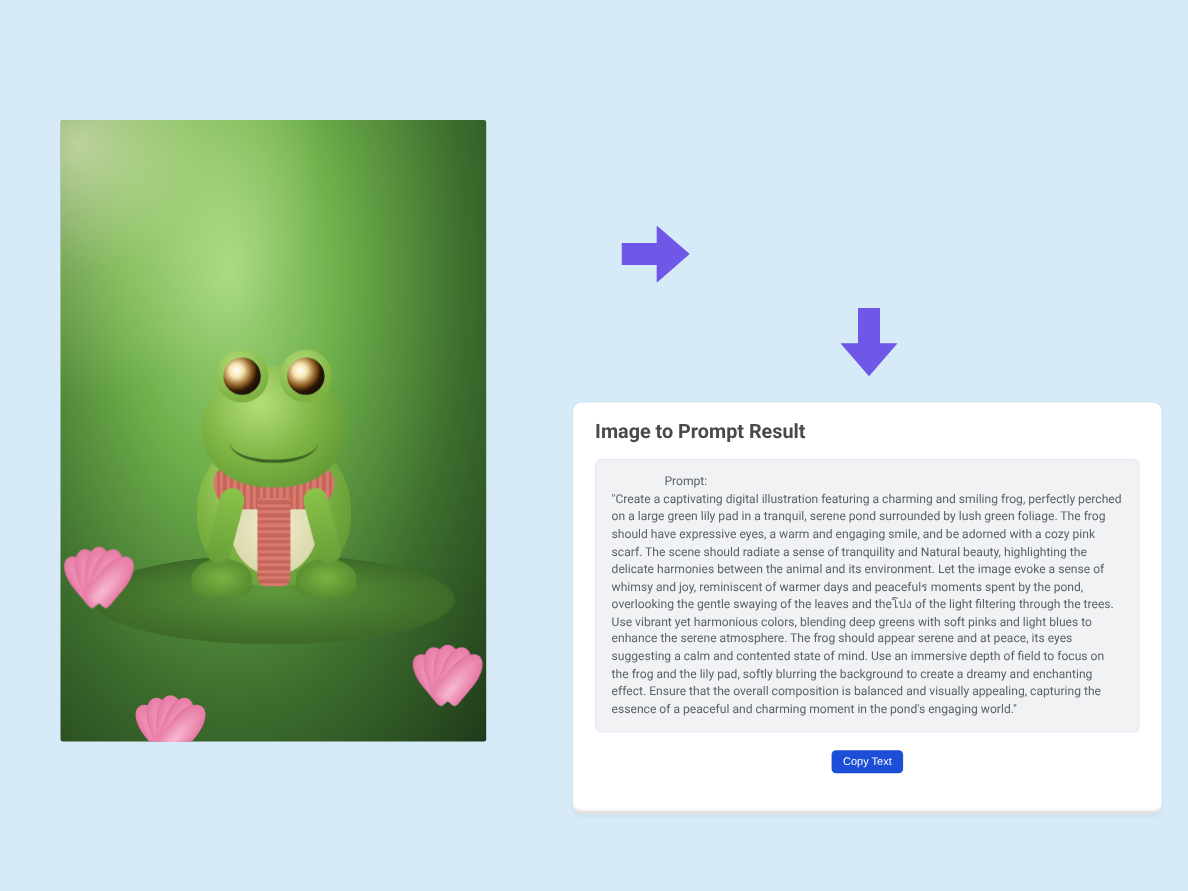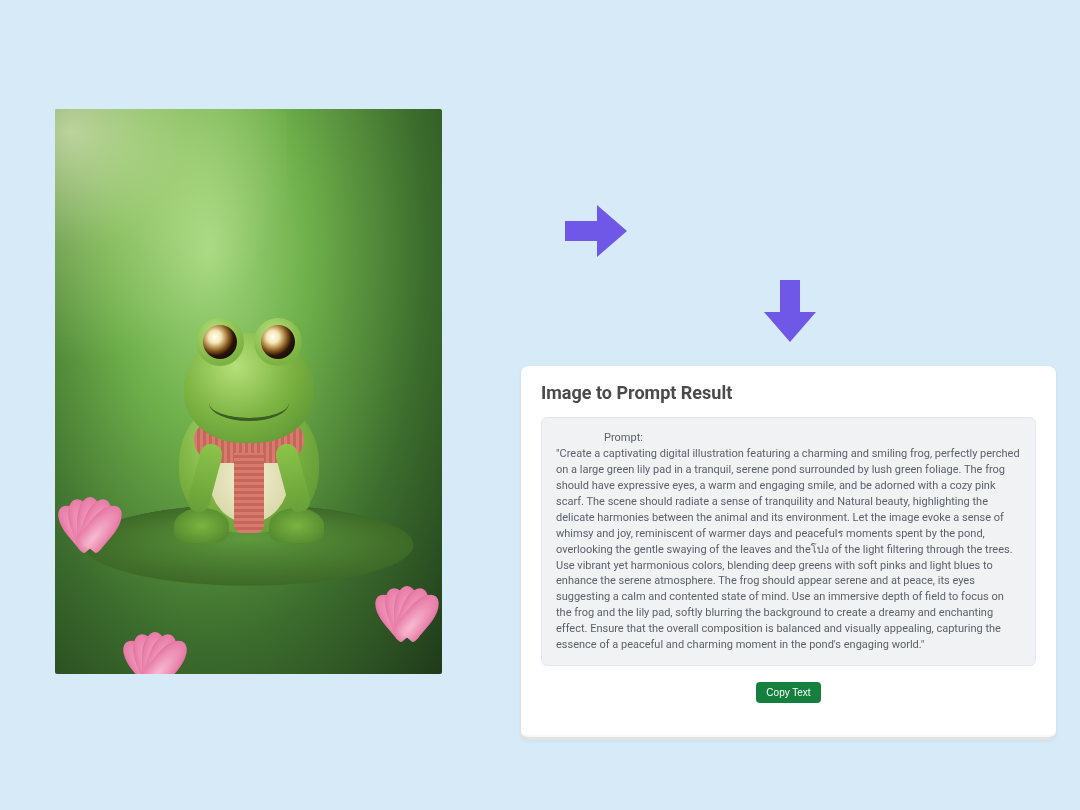--- a/index.html
+++ b/index.html
@@ -206,21 +206,21 @@
       color: #5a5f69;
       margin-bottom: 14px;
     }
     .prompt-label-line {
       color: #5a5f69;
       margin-left: 48px;
     }
     .copy-btn {
       display: block;
       margin: 16px auto;
-      background: #15803d;
+      background: #1d4ed8;
       color: #fff;
       border: none;
       border-radius: 4px;
       padding: 5px 10px;
       font-size: 10px;
       font-weight: 500;
       cursor: pointer;
       text-align: right;
     }
   </style>

